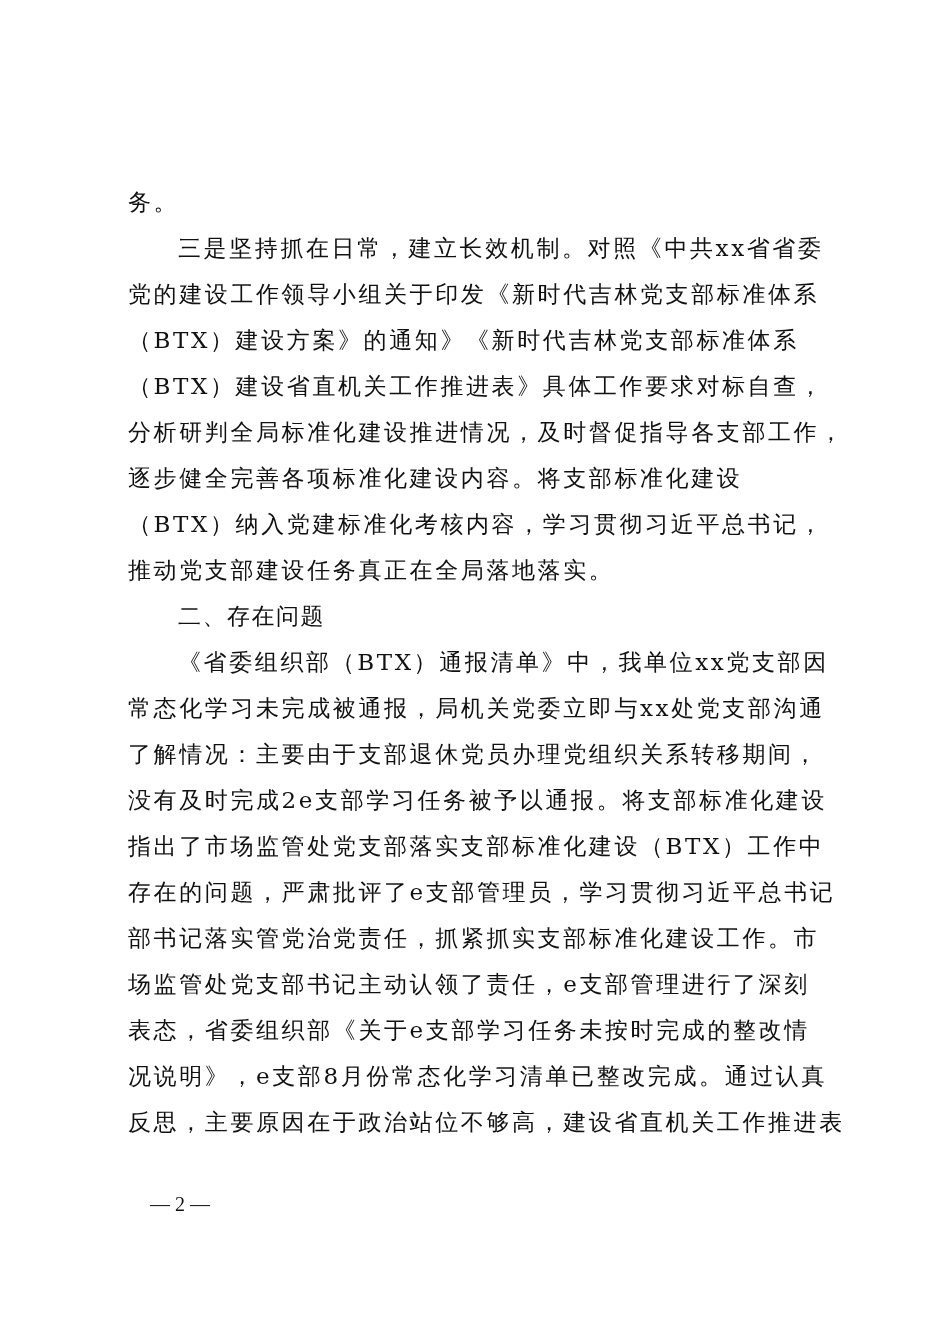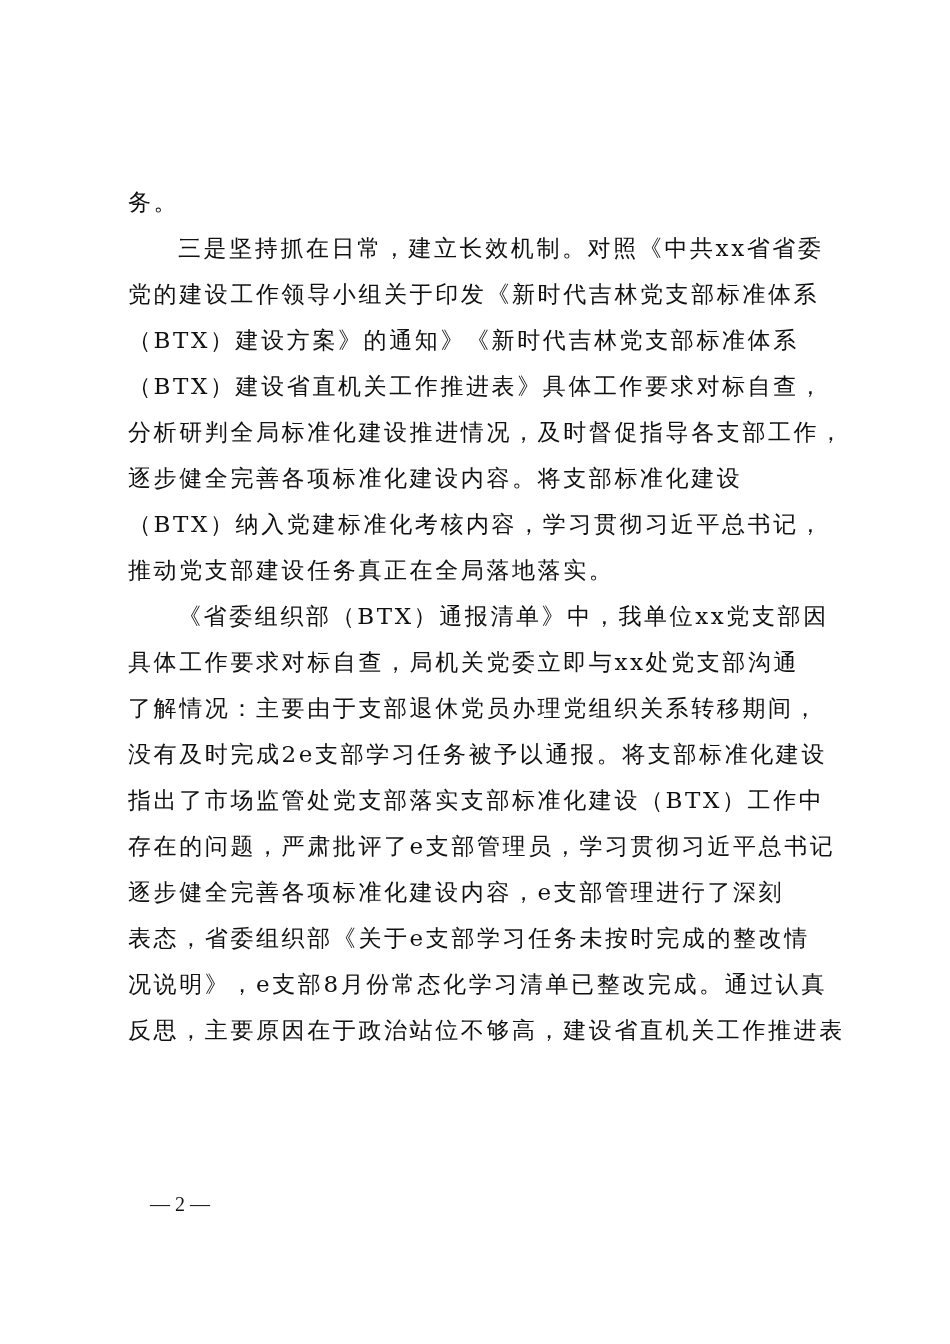--- a/index.html
+++ b/index.html
@@ -65,26 +65,28 @@
   <div class="body-text">
     <span class="line">务。</span>
     <span class="line indent">三是坚持抓在日常，建立长效机制。对照《中共xx省省委</span>
     <span class="line">党的建设工作领导小组关于印发《新时代吉林党支部标准体系</span>
     <span class="line">（BTX）建设方案》的通知》《新时代吉林党支部标准体系</span>
     <span class="line">（BTX）建设省直机关工作推进表》具体工作要求对标自查，</span>
     <span class="line">分析研判全局标准化建设推进情况，及时督促指导各支部工作，</span>
     <span class="line">逐步健全完善各项标准化建设内容。将支部标准化建设</span>
     <span class="line">（BTX）纳入党建标准化考核内容，学习贯彻习近平总书记，</span>
     <span class="line">推动党支部建设任务真正在全局落地落实。</span>
+    <span class="line heading">二、存在问题</span>
     <span class="line indent">《省委组织部（BTX）通报清单》中，我单位xx党支部因</span>
-    <span class="line">具体工作要求对标自查，局机关党委立即与xx处党支部沟通</span>
+    <span class="line">常态化学习未完成被通报，局机关党委立即与xx处党支部沟通</span>
     <span class="line">了解情况：主要由于支部退休党员办理党组织关系转移期间，</span>
     <span class="line">没有及时完成2e支部学习任务被予以通报。将支部标准化建设</span>
     <span class="line">指出了市场监管处党支部落实支部标准化建设（BTX）工作中</span>
     <span class="line">存在的问题，严肃批评了e支部管理员，学习贯彻习近平总书记</span>
-    <span class="line">逐步健全完善各项标准化建设内容，e支部管理进行了深刻</span>
+    <span class="line">部书记落实管党治党责任，抓紧抓实支部标准化建设工作。市</span>
+    <span class="line">场监管处党支部书记主动认领了责任，e支部管理进行了深刻</span>
     <span class="line">表态，省委组织部《关于e支部学习任务未按时完成的整改情</span>
     <span class="line">况说明》，e支部8月份常态化学习清单已整改完成。通过认真</span>
     <span class="line">反思，主要原因在于政治站位不够高，建设省直机关工作推进表</span>
   </div>
 
   <div class="page-number">— 2 —</div>
 </div>
 
 </body></html>

